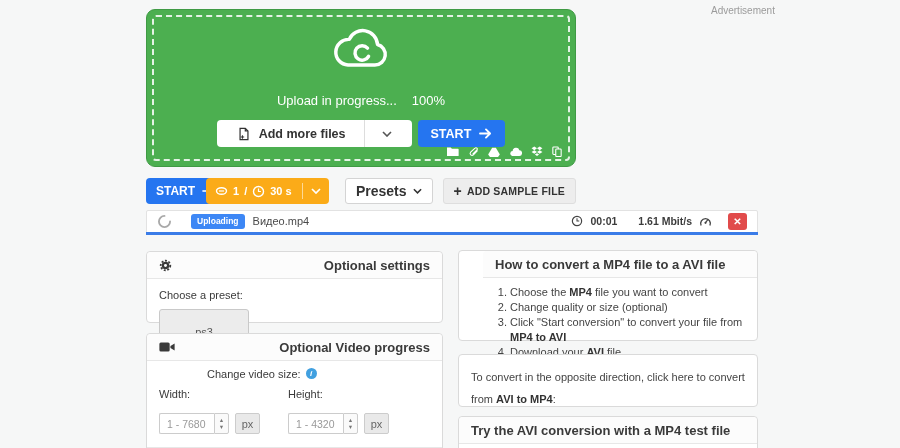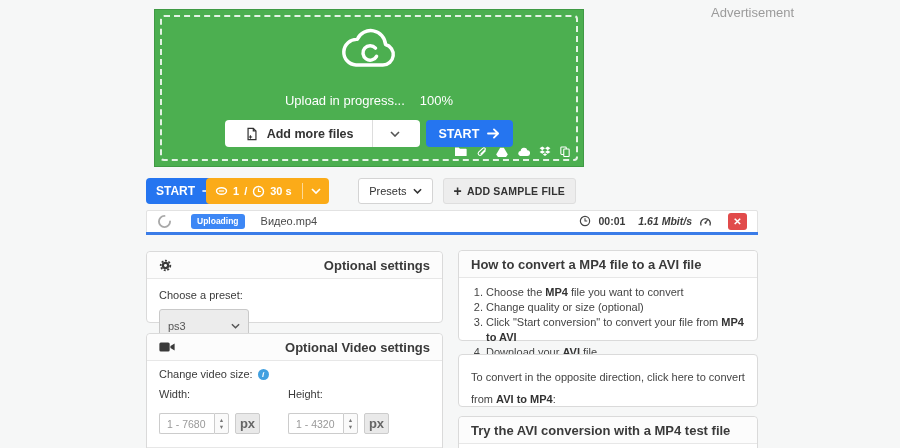--- a/index.html
+++ b/index.html
@@ -6,26 +6,26 @@
   html,body { width:900px; height:448px; }
   body {
     position:relative; overflow:hidden;
     background:#f6f7f7;
     font-family:"Liberation Sans", sans-serif;
     color:#3c3c3c;
   }
   svg { display:block; }
 
   
-  #ad { position:absolute; left:711px; top:5px; font-size:13px; color:#9b9b9b; }
+  #ad { position:absolute; left:711px; top:5px; font-size:10px; color:#9b9b9b; }
 
   
   #zone {
     position:absolute; left:146px; top:9px; width:430px; height:158px;
-    background:#4caf50; border:1px solid #3f9a44; border-radius:0;margin-left:8px;
+    background:#4caf50; border:1px solid #3f9a44; border-radius:9px;
   }
   #zone .dash { position:absolute; inset:5px; border:2px dashed rgba(255,255,255,.85); border-radius:4px; pointer-events:none; }
   #zone .cloud { position:absolute; top:15px; left:50%; transform:translateX(-50%); }
   #zone .status {
     position:absolute; top:83px; width:100%; display:flex; justify-content:center; gap:15px;
     color:#fff; font-size:13px;
   }
   #zone .zbtns { position:absolute; top:110px; width:100%; display:flex; justify-content:center; gap:6px; }
   .zbtn {
     display:inline-flex; align-items:center; height:27px; border-radius:4px;
@@ -48,21 +48,21 @@
   #counter {
     position:absolute; left:60px; top:0; height:26px; padding:0 8px 0 9px;
     display:inline-flex; align-items:center; gap:5px;
     background:#fbab18; border-radius:4px; color:#fff; font-size:11px; font-weight:bold; cursor:pointer;
   }
   #counter .vdiv { width:1px; height:16px; background:rgba(255,255,255,.55); margin:0 3px 0 5px; }
   #rightbtns { position:absolute; right:0; top:0; display:flex; gap:10px; height:26px; }
   .presets-btn {
     display:inline-flex; align-items:center; gap:6px; padding:0 10px;
     background:#fff; border:1px solid #d4d4d4; border-radius:3px;
-    font-size:11px; font-weight:normal; color:#333; cursor:pointer;
+    font-size:14px; font-weight:bold; color:#333; cursor:pointer;
   }
   .sample-btn {
     display:inline-flex; align-items:center; gap:5px; padding:0 10px;
     background:#ededed; border:1px solid #dedede; border-radius:3px;
     font-size:10.5px; font-weight:bold; color:#333; cursor:pointer; letter-spacing:.2px;
   }
   .sample-btn .plus { font-size:14px; font-weight:bold; line-height:1; }
 
   
   #filerow {
@@ -70,21 +70,21 @@
     background:#fff; border:1px solid #e2e2e2; border-radius:2px 2px 0 0;
     display:flex; align-items:center; padding:0 10px 2px 11px;
   }
   #filerow .bar { position:absolute; left:-1px; right:-1px; bottom:-2px; height:3px; background:#3a7ce8; }
   .spinner { animation:spin 1s linear infinite; }
   @keyframes spin { to { transform:rotate(360deg); } }
   #upbadge {
     margin-left:20px; background:#3d87f5; color:#fff; font-size:8.5px; font-weight:bold;
     padding:2.5px 6px; border-radius:3px;
   }
-  #fname { margin-left:16px; font-size:11px; color:#4a4a4a; }
+  #fname { margin-left:8px; font-size:11px; color:#4a4a4a; }
   #filemeta { margin-left:auto; display:flex; align-items:center; gap:7px; font-size:10.5px; font-weight:bold; color:#3c3c3c; }
   #xbtn {
     width:19px; height:17px; margin-left:9px; background:#e14b4b; border:none; border-radius:3px;
     color:#fff; display:flex; align-items:center; justify-content:center; cursor:pointer;
     font-size:10px; font-weight:bold;
   }
   #xbtn::after { content:"✕"; }
 
   
   .card { position:absolute; background:#fff; border:1px solid #dadada; border-radius:4px; }
@@ -94,26 +94,26 @@
     font-size:13px; font-weight:bold; color:#3a3a3a;justify-content:space-between;
   }
   .cbody { padding:10px 12px; font-size:11px; color:#444; }
 
   #card-preset { left:146px; top:251px; width:297px; height:72px; }
   .lbl { font-weight:normal; font-size:11px; color:#3a3a3a; }
   .fakeselect {
     margin-top:8px; width:90px; height:31px; padding:16px 8px;
     background:#ececec; border:1px solid #c9c9c9; border-radius:3px;
     display:flex; align-items:center; justify-content:space-between;
-    font-size:11px; color:#555; cursor:pointer;
+    font-size:11px; color:#555; cursor:pointer;flex-direction:column;
   }
 
   #card-video { left:146px; top:333px; width:297px; height:131px; }
   #card-video .cbody { padding:7px 12px 0; }
-  .sizeline { display:flex; align-items:flex-end; }
+  .sizeline { display:flex; align-items:flex-start;margin-left:48px; }
   .info {
     display:inline-flex; width:11px; height:11px; margin-left:5px; border-radius:50%;
     background:#41a0e0; color:#fff; font-size:8px; font-style:italic; font-weight:bold;
     align-items:center; justify-content:center; cursor:pointer; flex:0 0 auto;
   }
   .info::after { content:"i"; }
   .dimrow { display:flex; gap:28px; margin-top:8px; }
   .dimcol .lbl { display:block; margin-bottom:13px; }
   .igroup { display:flex; align-items:center; }
   .num {
@@ -123,25 +123,25 @@
   }
   .num::placeholder { color:#999; }
   .step {
     width:15px; height:21px; border:1px solid #ccc; border-radius:0 2px 2px 0; background:#fafafa;
     display:flex; flex-direction:column; align-items:center; justify-content:center;
     font-size:5.5px; color:#777; line-height:1.1; cursor:pointer;
   }
   .unit {
     width:25px; height:21px; margin-left:6px;
     background:#e9e9e9; border:1px solid #ccc; border-radius:2px;
-    display:flex; align-items:center; justify-content:center; font-size:13px; color:#666;font-weight:bold;
+    display:flex; align-items:center; justify-content:center; font-size:11px; color:#666;
   }
   #card-video hr { border:none; border-top:1px solid #e7e7e7; margin:13px -12px 9px; }
 
-  #card-howto { left:458px; top:250px; width:300px; height:91px; }
+  #card-howto { left:458px; top:250px; width:300px; height:91px;padding-left:24px; }
   #card-howto .cbody { padding:7px 12px 4px; }
   #card-howto ol { margin-left:15px; line-height:15px; color:#444; }
 
   #card-opposite { left:458px; top:354px; width:300px; height:53px; }
   #card-opposite .cbody { padding:11px 12px 0; line-height:22px; }
   #avi-link { display:inline-block; margin-top:9px; color:#3a7bd5; text-decoration:none; cursor:pointer; }
 
   #card-test { left:458px; top:416px; width:300px; height:60px; }
 
   b { color:#333; }
@@ -294,21 +294,21 @@
   <span id="fname">Видео.mp4</span>
 
   <div id="filemeta">
     <span>
       <svg viewBox="0 0 14 14" width="12" height="12">
           <circle cx="7" cy="7" r="5.4" fill="none" stroke="#444" stroke-width="1.4"></circle>
           <path d="M7 3.8 V7 h2.6" fill="none" stroke="#444" stroke-width="1.2"></path>
         </svg>
     </span>
     <span>00:01</span>
-    <span style="margin-left:6px;font-style:italic;">1.61 Mbit/s</span>
+    <span style="margin-left:14px;">1.61 Mbit/s</span>
     <span>
       <svg viewBox="0 0 14 12" width="13" height="11">
           <path d="M2.2 10.4 a5.3 5.3 0 1 1 9.6 0" fill="none" stroke="#444" stroke-width="1.5"></path>
           <path d="M7 7.2 L9.8 3.6" stroke="#444" stroke-width="1.3"></path>
           <circle cx="7" cy="7.4" r="1.2" fill="#444"></circle>
         </svg>
     </span>
     <button id="xbtn"></button>
   </div>
   <div class="bar"></div>
@@ -339,21 +339,21 @@
 </div>
 
 <div class="card" id="card-video">
   <div class="chead">
     <span>
       <svg viewBox="0 0 21 14" width="16" height="12">
           <rect x="0.5" y="1" width="13.5" height="12" rx="2" fill="#3a3a3a"></rect>
           <path d="M15 5.6 L20.5 2.4 v9.2 L15 8.4 z" fill="#3a3a3a"></path>
         </svg>
     </span>
-    <span>Optional Video settings</span>
+    <span>Optional Video progress</span>
   </div>
   <div class="cbody">
     <div class="sizeline">
       <span class="lbl">Change video size:</span>
       <span class="info"></span>
     </div>
     <div class="dimrow">
       <div class="dimcol">
         <span class="lbl">Width:</span>
         <div class="igroup">

